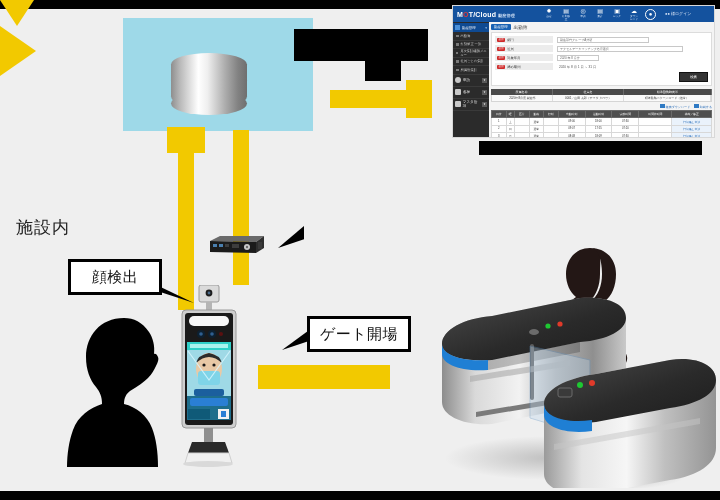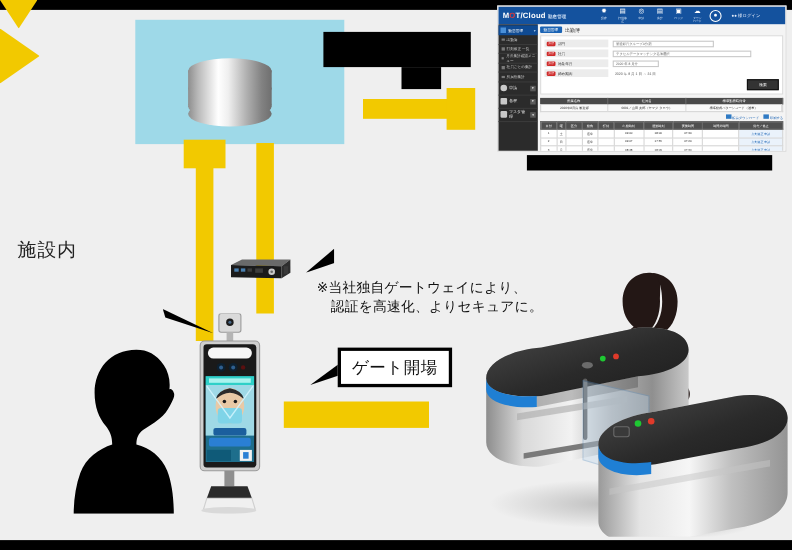--- a/index.html
+++ b/index.html
@@ -322,31 +322,34 @@
                C286 168 268 178 240 182 L166 196 C136 200 114 192 114 178 Z" fill="url(#topdark)"></path>
       <path d="M114 178 C114 190 134 198 162 194 L162 205 C134 209 114 200 114 189 Z" fill="#1f7fd4"></path>
       <rect x="128" y="162" width="14" height="9" rx="2" fill="#3a3a3a" stroke="#6a6a6a" stroke-width="1"></rect>
       <circle cx="150" cy="159" r="3" fill="#1ec832"></circle>
       <circle cx="162" cy="157" r="3" fill="#e03a2a"></circle>
       <path d="M124 218 L270 192 L270 198 L124 224 Z" fill="#c6c6c6" opacity=".5"></path>
     </g>
   </svg>
 
   <div class="wedge wedge-face"></div>
+  <div class="callout callout-face">
+    <span>顔検出</span>
+  </div>
 
   <div class="wedge wedge-auth"></div>
 
   <div class="wedge wedge-gate"></div>
   <div class="callout callout-gate">
     <span>ゲート開場</span>
   </div>
 
   <div class="label-facility">施設内</div>
 
-  <div class="note"><span>※当社独自ゲートウェイにより、</span><br><span>　認証を高速化、よりセキュアに。</span></div>
+  <div class="note"><br></div>
 
   <div class="browser">
 
     <div class="bw-header">
       <div class="bw-logo"><span>M</span><span class="o">O</span><span>T/Cloud</span><span class="bw-logo-sub">勤怠管理</span></div>
 
       <div class="bw-icons">
         <div class="bw-ic">
             <span class="gl">✹</span>
             <span class="cap">設定</span>

